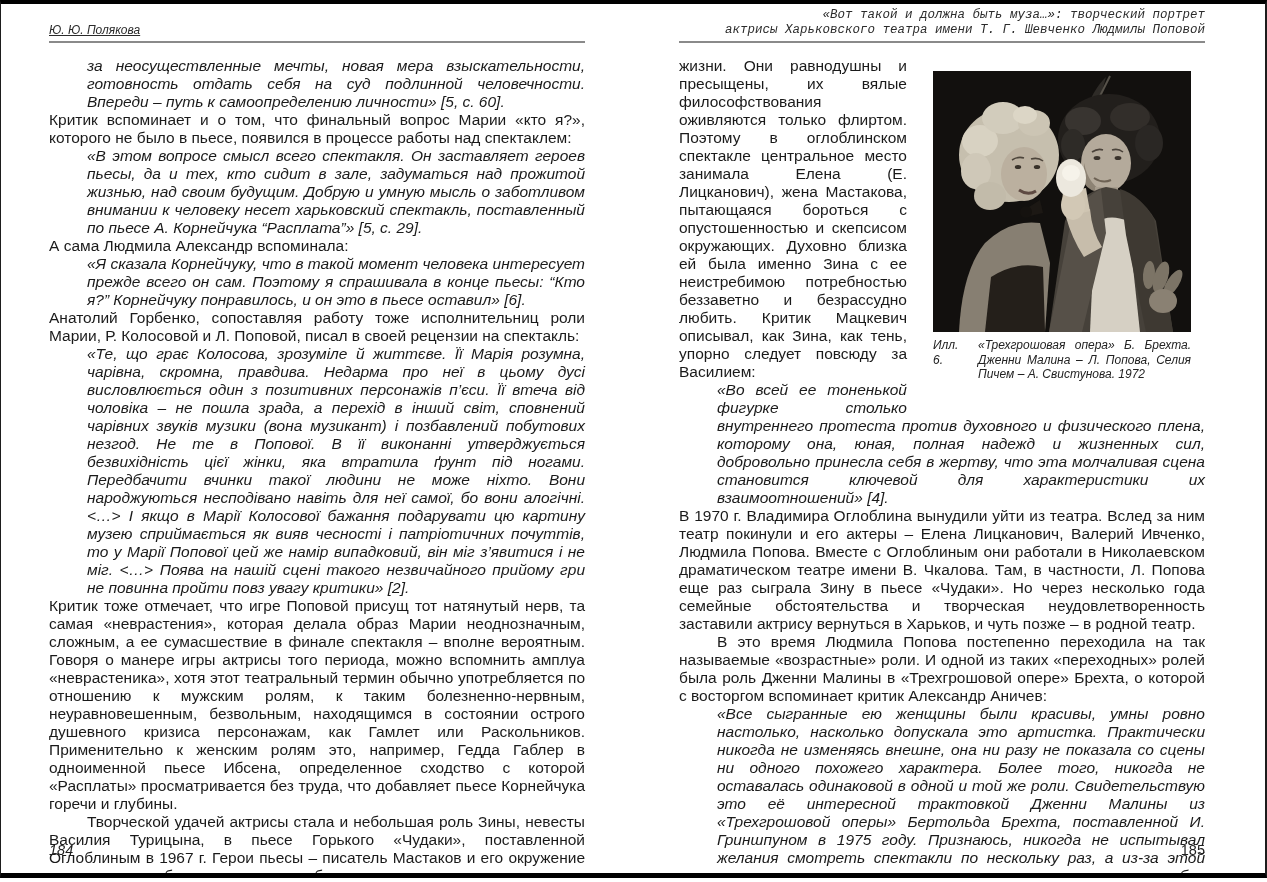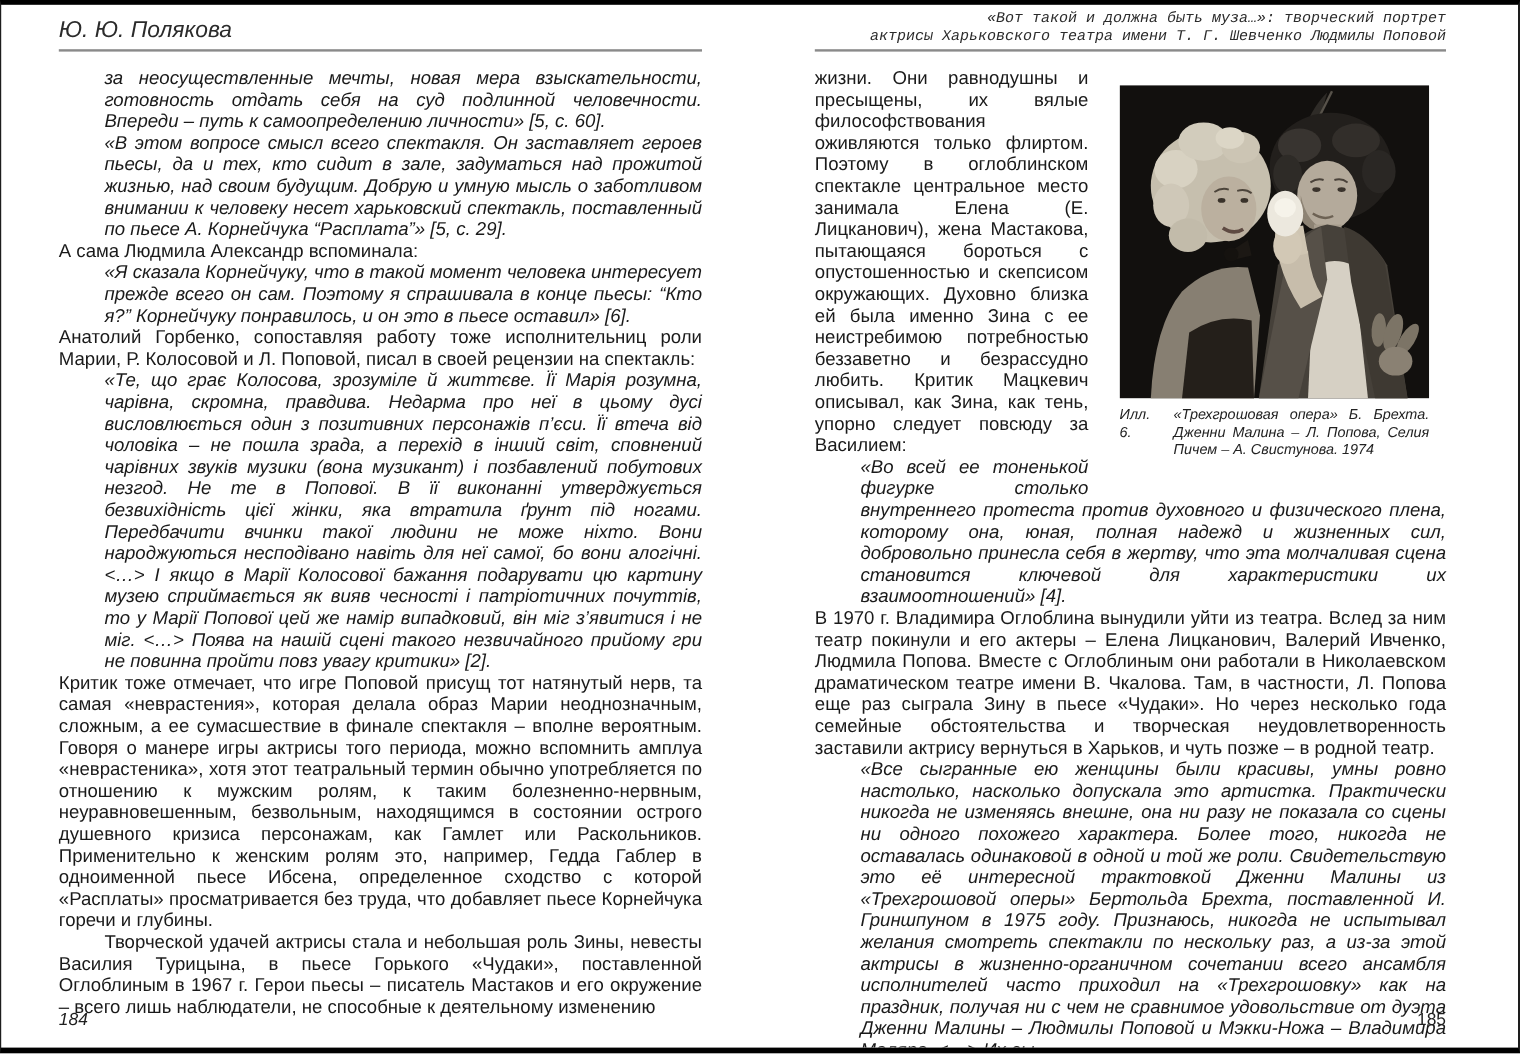--- a/index.html
+++ b/index.html
@@ -23,21 +23,21 @@
 
   .running-head {
     border-bottom:2px solid #8a8a8a;
     box-sizing:border-box;
     height:39px;
     display:flex; align-items:flex-end;
     padding-bottom:4px;
     font-style:italic;
     color:#2b2b2b;
   }
-  .page-left  .running-head { font-size:19px; }
+  .page-left  .running-head { font-size:12px;text-decoration:underline; }
   .page-right .running-head { justify-content:flex-end; text-align:right; font-size:12.5px; line-height:14.5px;font-family:Liberation Mono, monospace; }
 
   .page-body {
     margin-top:14px;
     font-size:15.5px;
     line-height:18px;
     text-align:justify;
     color:#1a1a1a;
   }
   .para { margin:0; }
@@ -74,20 +74,21 @@
 <body>
 
 <div class="sheet">
 
   <div class="page page-left">
     <div class="running-head">
       <span>Ю. Ю. Полякова</span>
     </div>
     <div class="page-body">
         <p class="para quote">за неосуществленные мечты, новая мера взыскательности, готовность отдать себя на суд подлинной человечности. Впереди – путь к самоопределению личности» [5, с. 60].</p>
+        <p class="para">Критик вспоминает и о том, что финальный вопрос Марии «кто я?», которого не было в пьесе, появился в процессе работы над спектаклем:</p>
         <p class="para quote">«В этом вопросе смысл всего спектакля. Он заставляет героев пьесы, да и тех, кто сидит в зале, задуматься над прожитой жизнью, над своим будущим. Добрую и умную мысль о заботливом внимании к человеку несет харьковский спектакль, поставленный по пьесе А. Корнейчука “Расплата”» [5, с. 29].</p>
         <p class="para">А сама Людмила Александр вспоминала:</p>
         <p class="para quote">«Я сказала Корнейчуку, что в такой момент человека интересует прежде всего он сам. Поэтому я спрашивала в конце пьесы: “Кто я?” Корнейчуку понравилось, и он это в пьесе оставил» [6].</p>
         <p class="para">Анатолий Горбенко, сопоставляя работу тоже исполнительниц роли Марии, Р. Колосовой и Л. Поповой, писал в своей рецензии на спектакль:</p>
         <p class="para quote">«Те, що грає Колосова, зрозуміле й життєве. Її Марія розумна, чарівна, скромна, правдива. Недарма про неї в цьому дусі висловлюється один з позитивних персонажів п’єси. Її втеча від чоловіка – не пошла зрада, а перехід в інший світ, сповнений чарівних звуків музики (вона музикант) і позбавлений побутових незгод. Не те в Попової. В її виконанні утверджується безвихідність цієї жінки, яка втратила ґрунт під ногами. Передбачити вчинки такої людини не може ніхто. Вони народжуються несподівано навіть для неї самої, бо вони алогічні. &lt;…&gt; І якщо в Марії Колосової бажання подарувати цю картину музею сприймається як вияв чесності і патріотичних почуттів, то у Марії Попової цей же намір випадковий, він міг з’явитися і не міг. &lt;…&gt; Поява на нашій сцені такого незвичайного прийому гри не повинна пройти повз увагу критики» [2].</p>
         <p class="para">Критик тоже отмечает, что игре Поповой присущ тот натянутый нерв, та самая «неврастения», которая делала образ Марии неоднозначным, сложным, а ее сумасшествие в финале спектакля – вполне вероятным. Говоря о манере игры актрисы того периода, можно вспомнить амплуа «неврастеника», хотя этот театральный термин обычно употребляется по отношению к мужским ролям, к таким болезненно-нервным, неуравновешенным, безвольным, находящимся в состоянии острого душевного кризиса персонажам, как Гамлет или Раскольников. Применительно к женским ролям это, например, Гедда Габлер в одноименной пьесе Ибсена, определенное сходство с которой «Расплаты» просматривается без труда, что добавляет пьесе Корнейчука горечи и глубины.</p>
         <p class="para indent">Творческой удачей актрисы стала и небольшая роль Зины, невесты Василия Турицына, в пьесе Горького «Чудаки», поставленной Оглоблиным в 1967 г. Герои пьесы – писатель Мастаков и его окружение – всего лишь наблюдатели, не способные к деятельному изменению</p>
       </div>
     <div class="pagenum">184</div>
   </div>
@@ -156,25 +157,26 @@
 
           <g fill="#7c7466">
             <ellipse cx="216" cy="204" rx="6" ry="14" transform="rotate(4 216 204)"></ellipse>
             <ellipse cx="228" cy="206" rx="7" ry="16" transform="rotate(18 228 206)"></ellipse>
             <ellipse cx="240" cy="212" rx="6" ry="15" transform="rotate(32 240 212)"></ellipse>
             <ellipse cx="230" cy="230" rx="14" ry="12" fill="#8a8173"></ellipse>
           </g>
         </svg>
         <figcaption class="caption">
           <span class="cap-label">Илл. 6.</span>
-          <span class="cap-text">«Трехгрошовая опера» Б. Брехта. Дженни Малина – Л. Попова, Селия Пичем – А. Свистунова. 1974</span>
+          <span class="cap-text">«Трехгрошовая опера» Б. Брехта. Дженни Малина – Л. Попова, Селия Пичем – А. Свистунова. 1972</span>
         </figcaption>
       </figure>
     <p class="para">жизни. Они равнодушны и пресыщены, их вялые философствования оживляются только флиртом. Поэтому в оглоблинском спектакле центральное место занимала Елена (Е. Лицканович), жена Мастакова, пытающаяся бороться с опустошенностью и скепсисом окружающих. Духовно близка ей была именно Зина с ее неистребимою потребностью беззаветно и безрассудно любить. Критик Мацкевич описывал, как Зина, как тень, упорно следует повсюду за Василием:</p>
         <p class="para quote">«Во всей ее тоненькой фигурке столько внутреннего протеста против духовного и физического плена, которому она, юная, полная надежд и жизненных сил, добровольно принесла себя в жертву, что эта молчаливая сцена становится ключевой для характеристики их взаимоотношений» [4].</p>
         <p class="para">В 1970 г. Владимира Оглоблина вынудили уйти из театра. Вслед за ним театр покинули и его актеры – Елена Лицканович, Валерий Ивченко, Людмила Попова. Вместе с Оглоблиным они работали в Николаевском драматическом театре имени В. Чкалова. Там, в частности, Л. Попова еще раз сыграла Зину в пьесе «Чудаки». Но через несколько года семейные обстоятельства и творческая неудовлетворенность заставили актрису вернуться в Харьков, и чуть позже – в родной театр.</p>
+        <p class="para indent">В это время Людмила Попова постепенно переходила на так называемые «возрастные» роли. И одной из таких «переходных» ролей была роль Дженни Малины в «Трехгрошовой опере» Брехта, о которой с восторгом вспоминает критик Александр Аничев:</p>
         <p class="para quote">«Все сыгранные ею женщины были красивы, умны ровно настолько, насколько допускала это артистка. Практически никогда не изменяясь внешне, она ни разу не показала со сцены ни одного похожего характера. Более того, никогда не оставалась одинаковой в одной и той же роли. Свидетельствую это её интересной трактовкой Дженни Малины из «Трехгрошовой оперы» Бертольда Брехта, поставленной И. Гриншпуном в 1975 году. Признаюсь, никогда не испытывал желания смотреть спектакли по нескольку раз, а из-за этой актрисы в жизненно-органичном сочетании всего ансамбля исполнителей часто приходил на «Трехгрошовку» как на праздник, получая ни с чем не сравнимое удовольствие от дуэта Дженни Малины – Людмилы Поповой и Мэкки-Ножа – Владимира Маляра. &lt;…&gt; Их вы-</p>
       </div>
 
     <div class="pagenum">185</div>
   </div>
 
 </div>
 
 </body></html>

